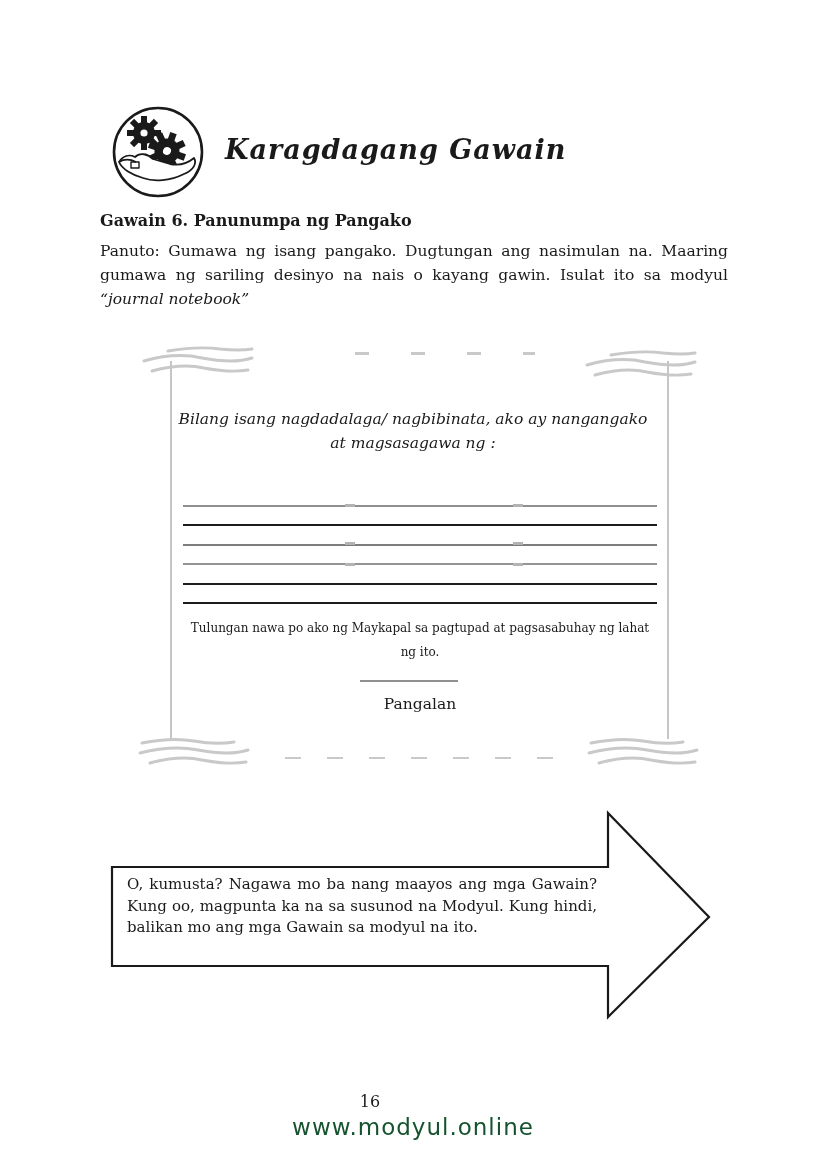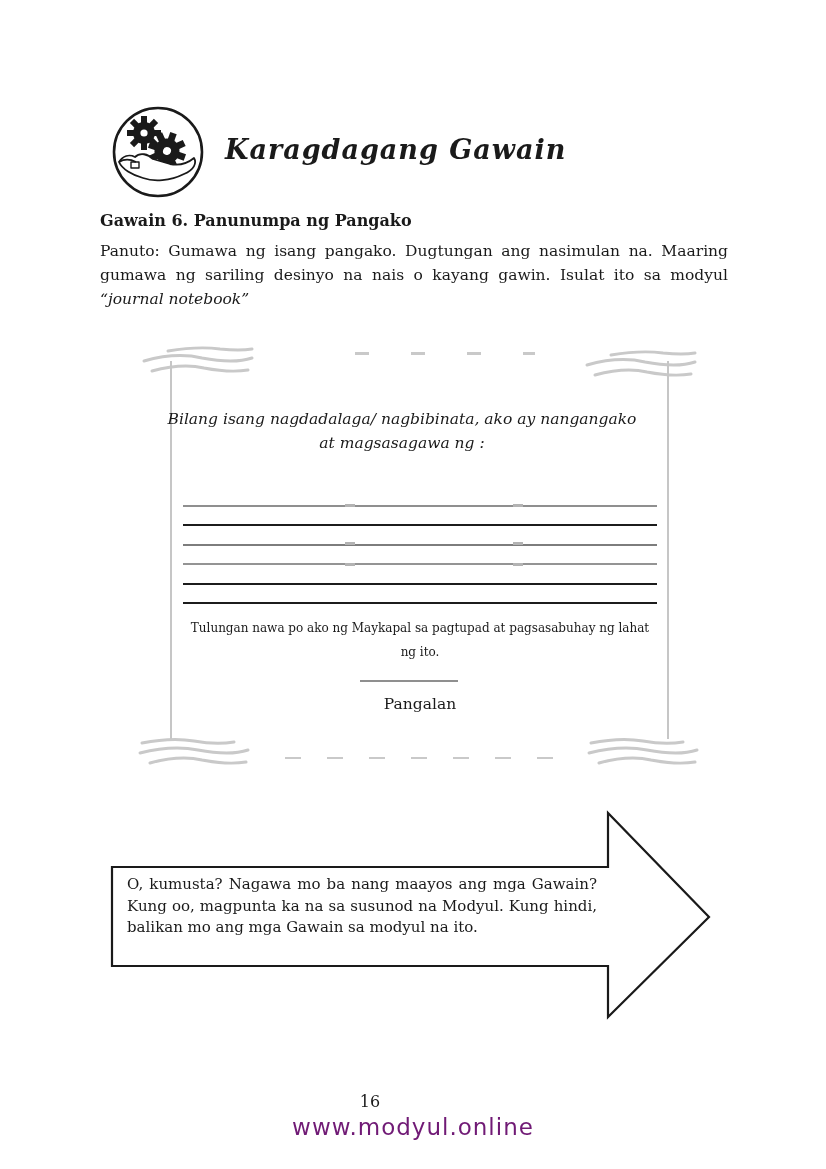--- a/index.html
+++ b/index.html
@@ -41,21 +41,21 @@
   .vline-r{left:527px;}
   .top-dashes{
     position:absolute;left:215px;top:9px;width:180px;height:3px;
     background:repeating-linear-gradient(90deg,#c9c9c9 0 14px,transparent 14px 56px);
   }
   .bottom-dashes{
     position:absolute;left:145px;top:414px;width:282px;height:2px;
     background:repeating-linear-gradient(90deg,#c9c9c9 0 16px,transparent 16px 42px);
   }
   .pledge-open{
-    position:absolute;left:25px;top:64px;width:474px;
+    position:absolute;left:36px;top:64px;width:474px;
     font-size:15.5px;font-style:italic;line-height:24px;text-align:center;
   }
   .blank-lines{position:absolute;left:43px;top:162px;width:474px;}
   .blank-line{height:0;border-top:2px solid #1a1a1a;margin-bottom:17.4px;}
   .stray-mark{position:absolute;width:10px;height:3px;background:#b3b3b3;}
   .pledge-close{
     position:absolute;left:43px;top:273px;width:474px;
     font-size:12px;line-height:24px;text-align:center;
   }
   .name-line{position:absolute;left:220px;top:337px;width:98px;height:0;border-top:2px solid #8f8f8f;}
@@ -72,21 +72,21 @@
   .arrow-text p{margin:3px;}
   .arrow-text p + p{margin-top:9px;}
   
   .page-num{
     position:absolute;left:0;top:1092px;width:740px;
     font-size:16px;text-align:center;
   }
   .watermark{
     position:absolute;left:0;top:1114px;width:826px;
     font-family:"DejaVu Sans","Liberation Sans",sans-serif;
-    font-size:23px;letter-spacing:1px;color:#701a75;text-align:center;
+    font-size:23px;letter-spacing:1px;color:#14532d;text-align:center;
   }
 </style>
 </head>
 <body>
 
 <div class="page">
 
   <svg class="hdr-icon" viewBox="0 0 96 96">
     <circle cx="48" cy="48" r="44" fill="#ffffff" stroke="#1a1a1a" stroke-width="2.6"></circle>
 

